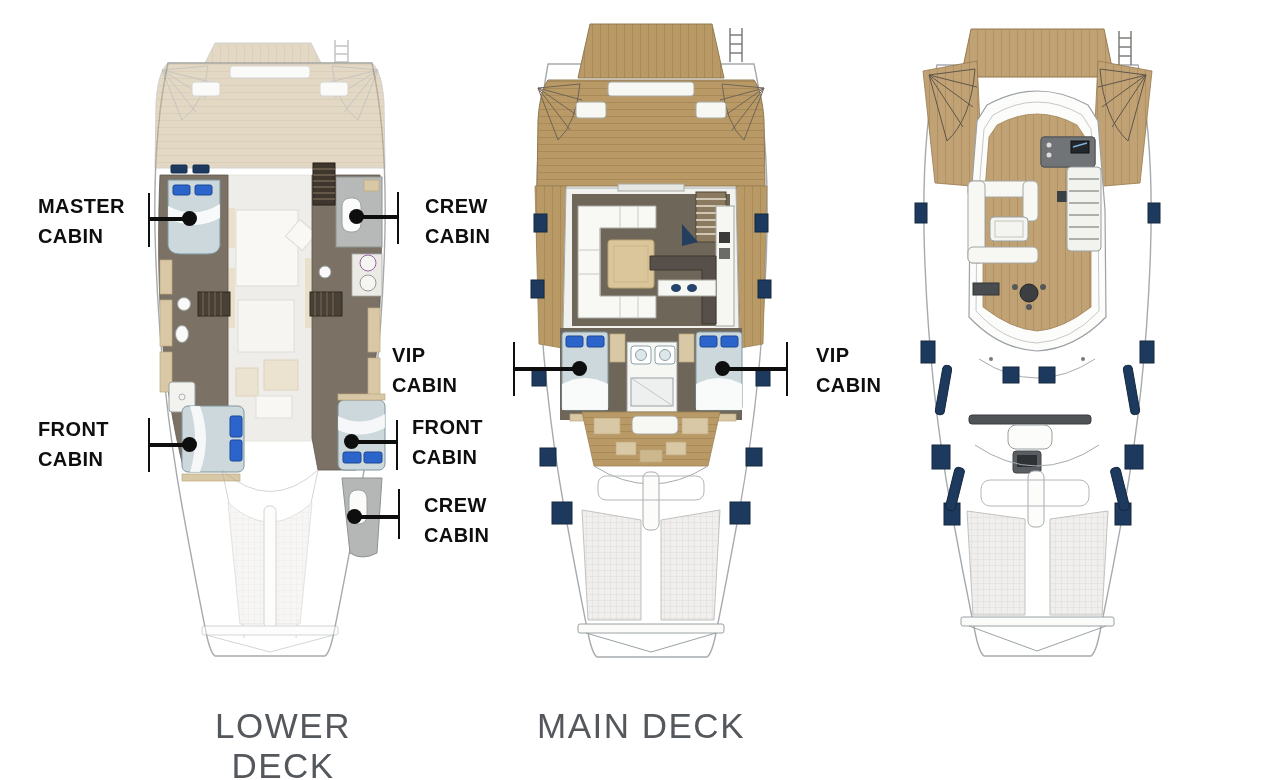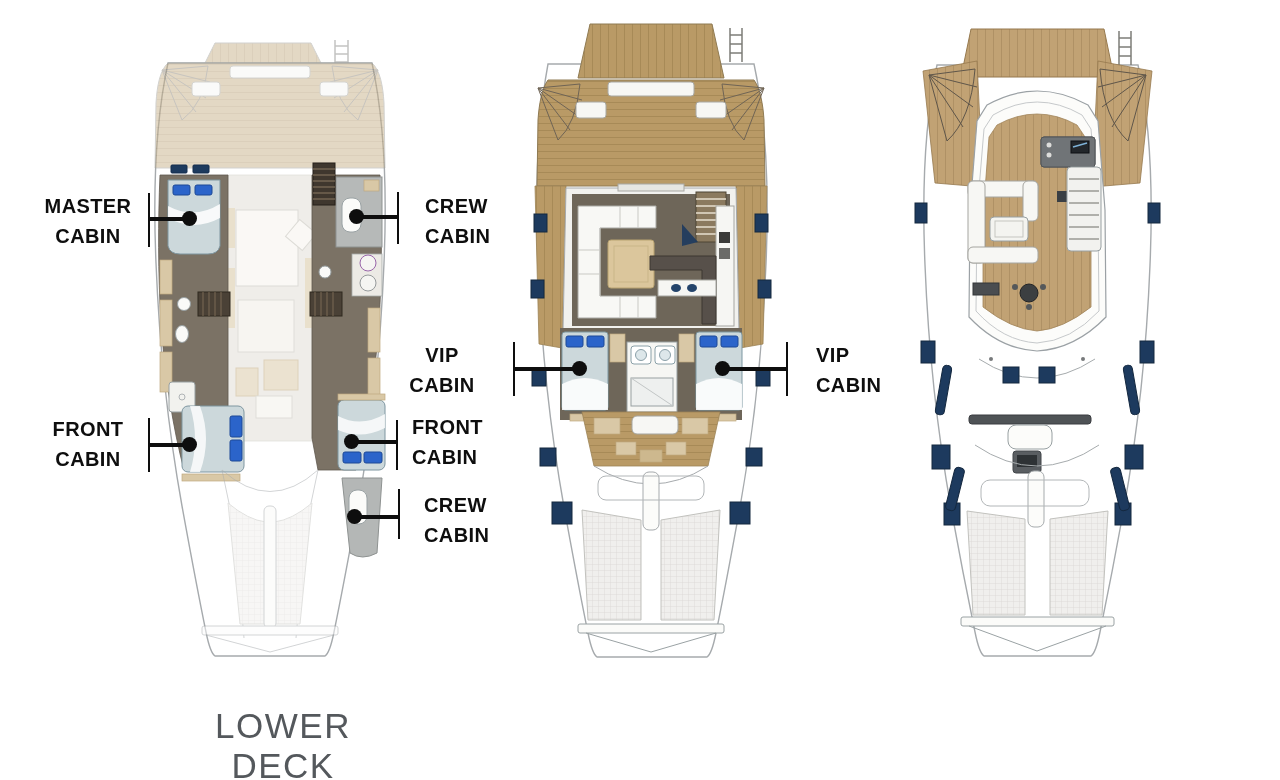--- a/index.html
+++ b/index.html
@@ -1,21 +1,21 @@
 <!DOCTYPE html>
 <html><head>
 <meta charset="utf-8">
 <style>
   html,body{margin:0;padding:0;background:#fff;}
   .canvas{position:relative;width:1280px;height:780px;background:#ffffff;overflow:hidden;
           font-family:"Liberation Sans",sans-serif;}
   .boat{position:absolute;}
   .pointer-label{position:absolute;font-weight:700;font-size:20px;line-height:30px;
                  color:#0e0e0e;letter-spacing:.4px;white-space:nowrap;}
-  .pointer-label.align-right{text-align:center;}
+  .pointer-label.align-right{text-align:left;}
   .pointer-label span{display:block;}
   .tick{position:absolute;width:2px;background:#0e0e0e;}
   .connector{position:absolute;height:4px;background:#0e0e0e;}
   .dot{position:absolute;width:15px;height:15px;border-radius:50%;background:#0e0e0e;}
   .deck-caption{position:absolute;top:706px;width:220px;text-align:center;
                 font-size:35px;font-weight:400;color:#54585c;letter-spacing:1.5px;}
 </style>
 </head>
 <body>
 
@@ -400,14 +400,15 @@
 
   <div class="pointer-label" style="left:816px;top:340px;width:100px">
     <span>VIP</span>
     <span>CABIN</span>
   </div>
   <div class="tick" style="left:786px;top:342px;height:54px"></div>
   <div class="connector" style="left:723px;top:367px;width:63px"></div>
   <div class="dot" style="left:715px;top:361px"></div>
 
   <div class="deck-caption" style="left:173px">LOWER DECK</div>
+  <div class="deck-caption" style="left:531px">MAIN DECK</div>
 
 </div>
 
 </body></html>

